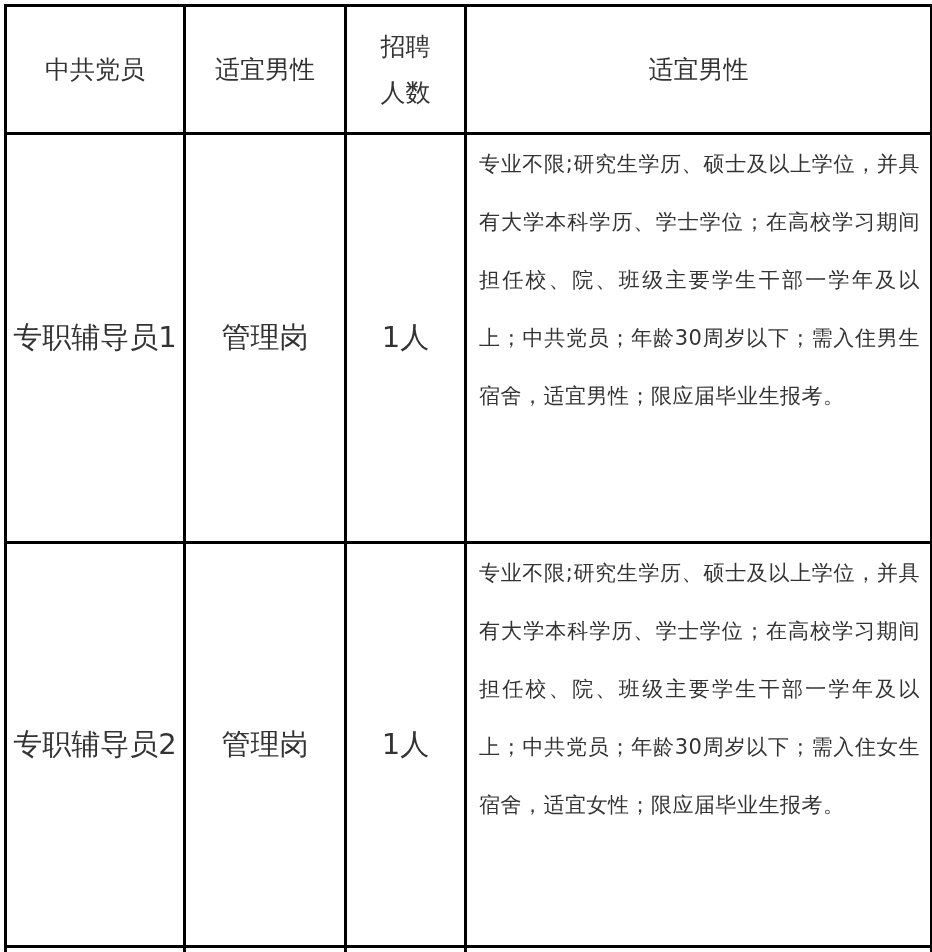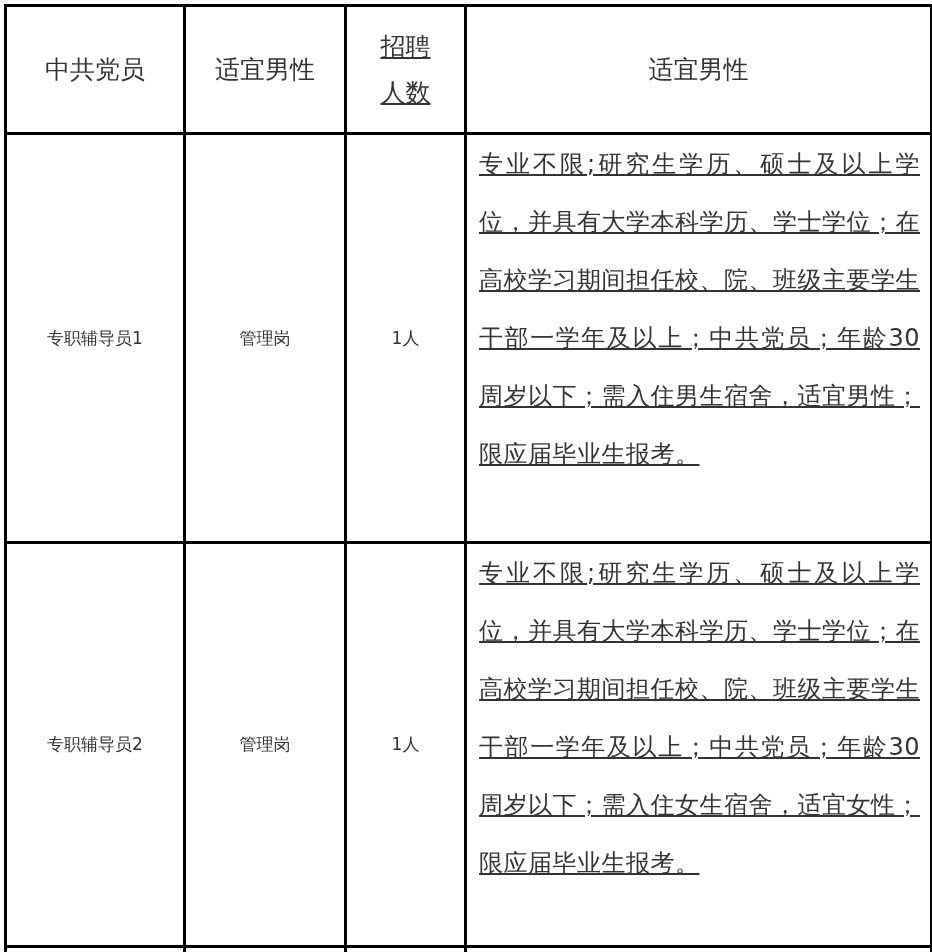--- a/index.html
+++ b/index.html
@@ -36,39 +36,37 @@
     .col-cond { width: 466px; }
 
     .head-row { height: 128px; }
     .head-row th {
       font-size: 25px;
       line-height: 46px;
     }
     .head-row th.wrap {
       padding: 0 22px;
       word-break: break-all;
-      text-decoration: underline;
     }
     .body-row-1 { height: 409px; }
     .body-row-2 { height: 404px; }
     .body-row-3 { height: 40px; }
 
     .cell-simple {
-      font-size: 17px;
+      font-size: 29px;
     }
     .cell-cond {
       text-align: justify !important;
       text-align-last: left;
-      font-size: 24px;
+      font-size: 21px;
       line-height: 58px;
       padding: 0 10px 0 12px !important;
       vertical-align: top !important;
       word-break: break-all;
       letter-spacing: 0.5px;
-      text-decoration: underline;
     }
   </style>
 </head>
 <body>
 
 <table class="job-table">
   <colgroup>
     <col class="col-name">
     <col class="col-type">
     <col class="col-count">

